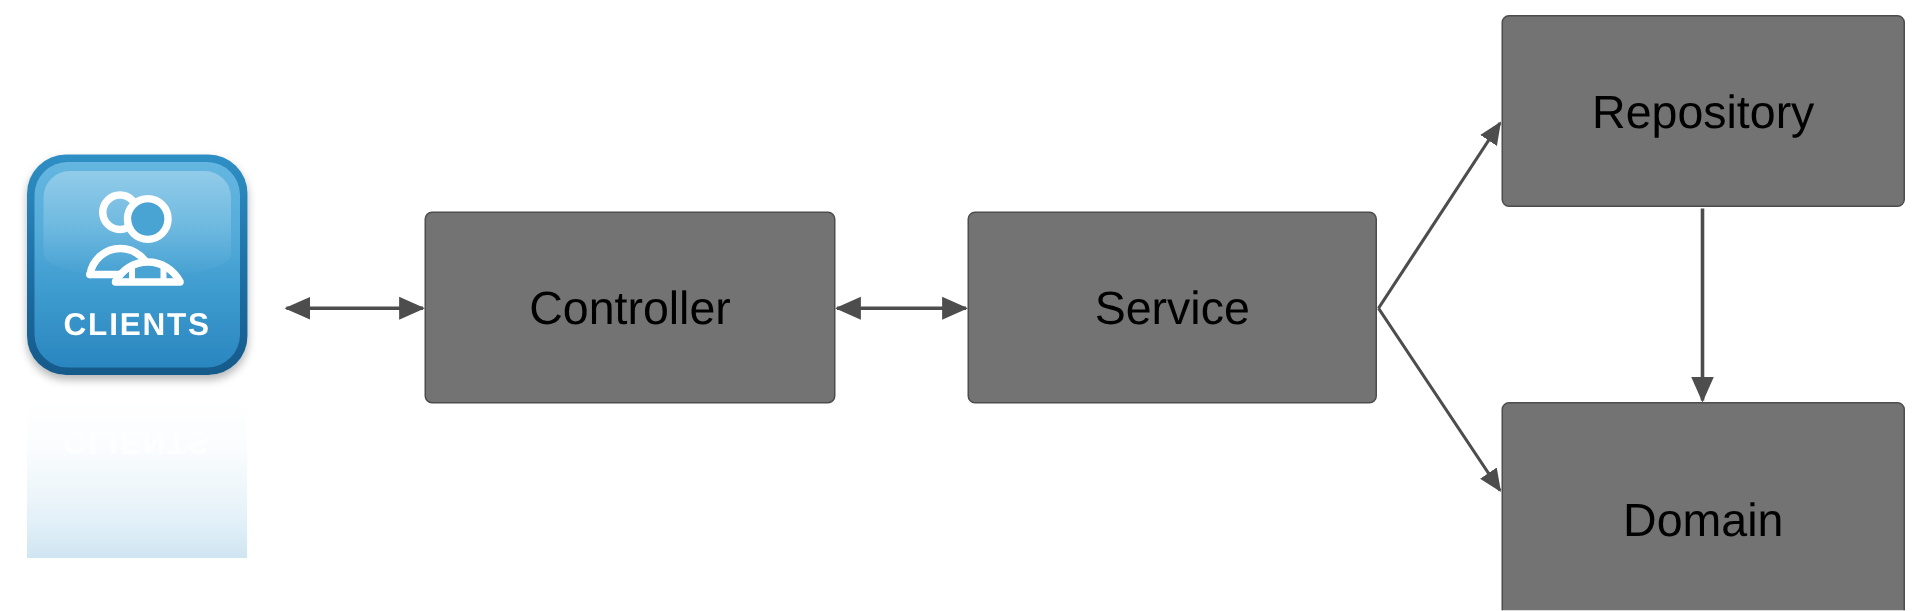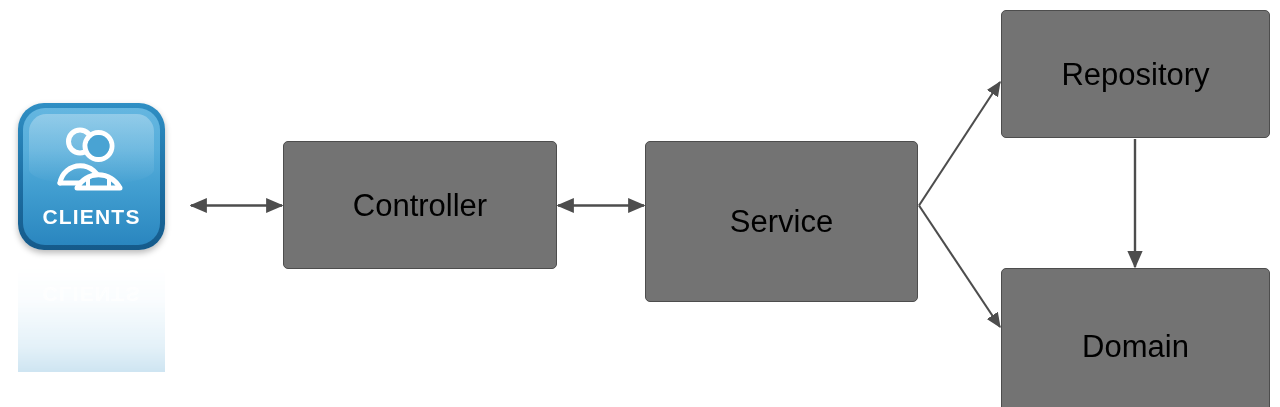--- a/index.html
+++ b/index.html
@@ -120,21 +120,21 @@
   }
   .node-label {
     font-family: "Liberation Sans", sans-serif;
     font-size: 31px;
     color: #000000;
     line-height: 1;
     white-space: nowrap;
   }
 
   #box-controller { left: 283px; top: 141px; width: 274px; height: 128px; }
-  #box-service    { left: 645px; top: 141px; width: 273px; height: 161px; }
+  #box-service    { left: 645px; top: 141px; width: 273px; height: 128px; }
   #box-repository { left: 1001px; top: 10px;  width: 269px; height: 128px; }
   #box-domain     { left: 1001px; top: 268px; width: 269px; height: 156px; }
 
   
   #connectors {
     position: absolute;
     left: 0;
     top: 0;
     width: 1280px;
     height: 407px;

